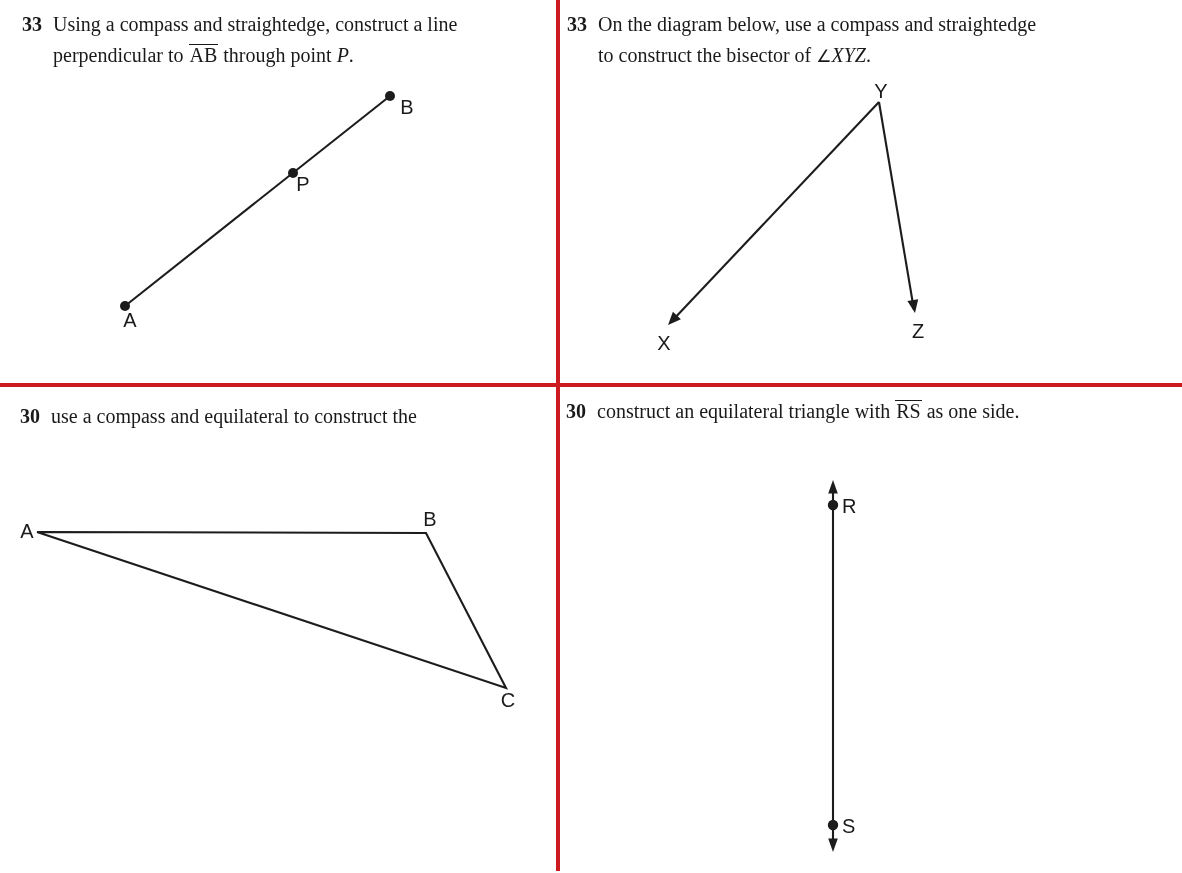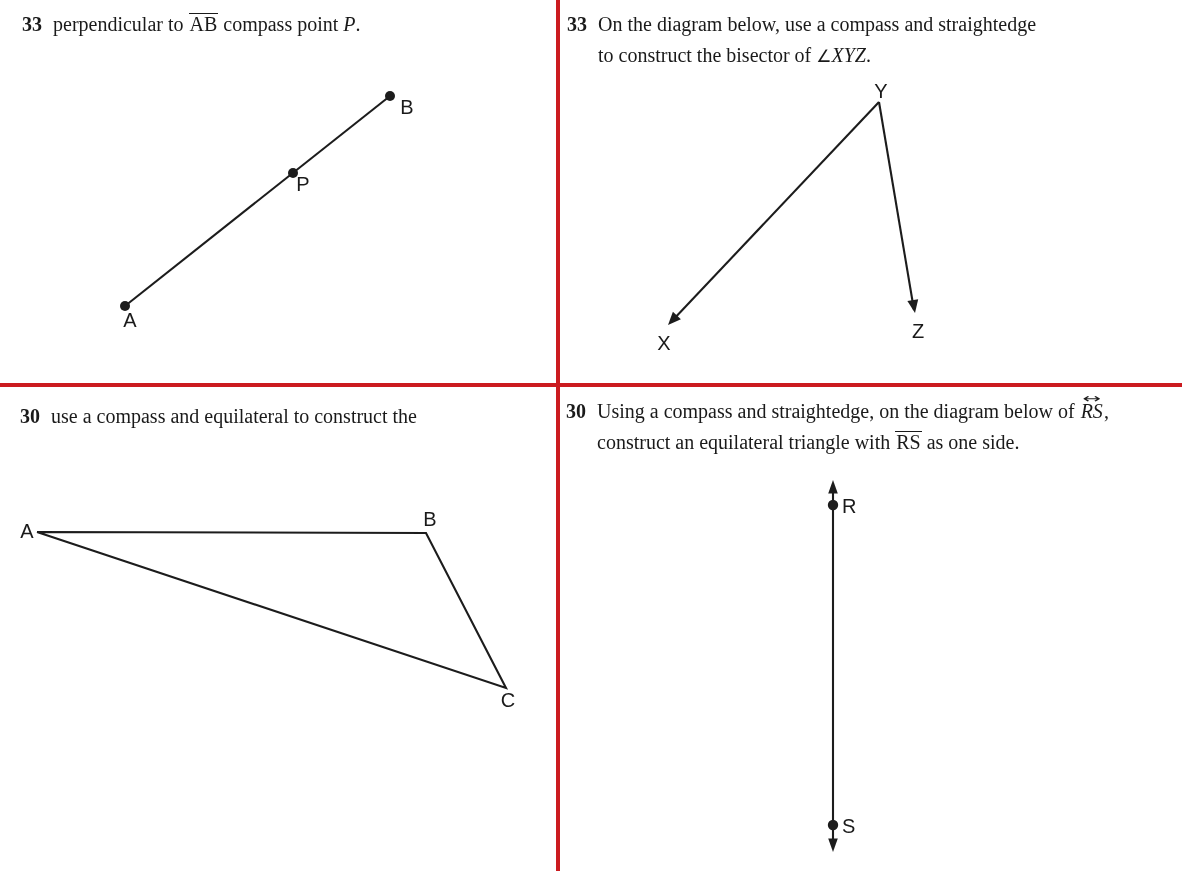--- a/index.html
+++ b/index.html
@@ -70,21 +70,22 @@
 </style>
 </head>
 <body>
 
 <div class="page">
 
   <section class="quad quad-q1">
     <div class="prob prob-q1">
       <span class="num">33</span>
       <div class="ptext">
-        <div class="pline"><span>perpendicular to </span><span class="ovl">AB</span><span> compass point </span><span class="it">P</span><span>.</span></div>
+        <div class="pline"><span>Using a compass and straightedge, construct a line</span></div>
+        <div class="pline"><span>perpendicular to </span><span class="ovl">AB</span><span> through point </span><span class="it">P</span><span>.</span></div>
       </div>
     </div>
     <svg class="diagram" width="556" height="383" viewBox="0 0 556 383">
       <line x1="125" y1="306" x2="390" y2="96"></line>
       <circle class="dot" cx="125" cy="306" r="5"></circle>
       <circle class="dot" cx="390" cy="96" r="5"></circle>
       <circle class="dot" cx="293" cy="173" r="5"></circle>
       <text x="130" y="327" text-anchor="middle">A</text>
       <text x="407" y="114" text-anchor="middle">B</text>
       <text x="303" y="191" text-anchor="middle">P</text>
@@ -122,21 +123,20 @@
       <text x="27" y="151" text-anchor="middle">A</text>
       <text x="430" y="139" text-anchor="middle">B</text>
       <text x="508" y="320" text-anchor="middle">C</text>
     </svg>
   </section>
 
   <section class="quad quad-q4">
     <div class="prob prob-q4">
       <span class="num">30</span>
       <div class="ptext">
-        <div class="pline"><span>Using a compass and straightedge, on the diagram below of </span><span class="arrowline"><span class="accent">↔</span><span>RS</span></span><span>,</span></div>
         <div class="pline"><span>construct an equilateral triangle with </span><span class="ovl">RS</span><span> as one side.</span></div>
       </div>
     </div>
     <svg class="diagram" width="623" height="486" viewBox="0 0 623 486">
       <line x1="274" y1="98" x2="274" y2="460"></line>
       <polygon class="arrow" points="274,93 269.2,106.5 278.8,106.5"></polygon>
       <polygon class="arrow" points="274,465 269.2,451.5 278.8,451.5"></polygon>
       <circle class="dot" cx="274" cy="118" r="5.2"></circle>
       <circle class="dot" cx="274" cy="438" r="5.2"></circle>
       <text x="283" y="126" text-anchor="start">R</text>

